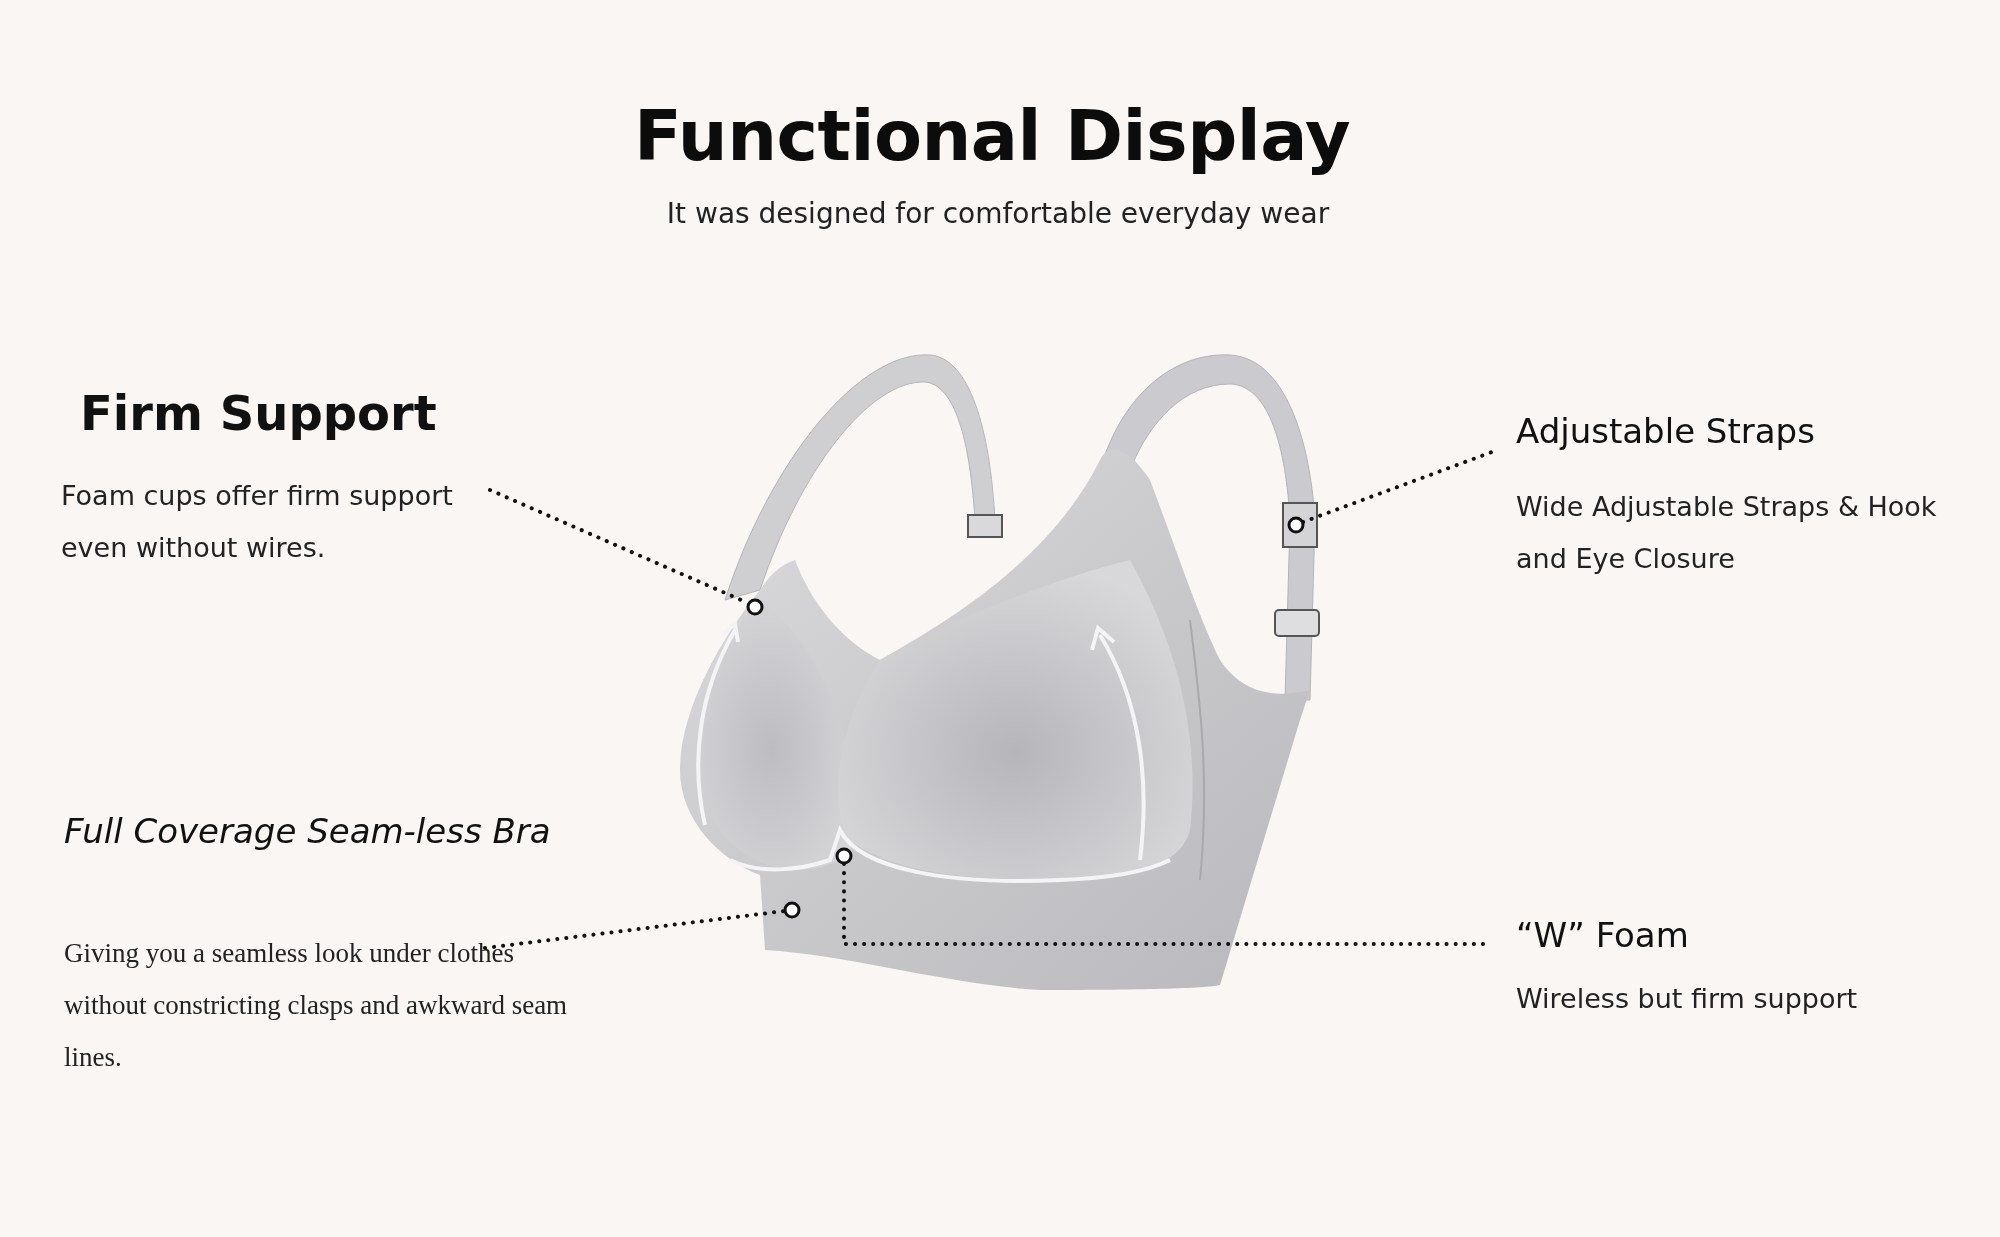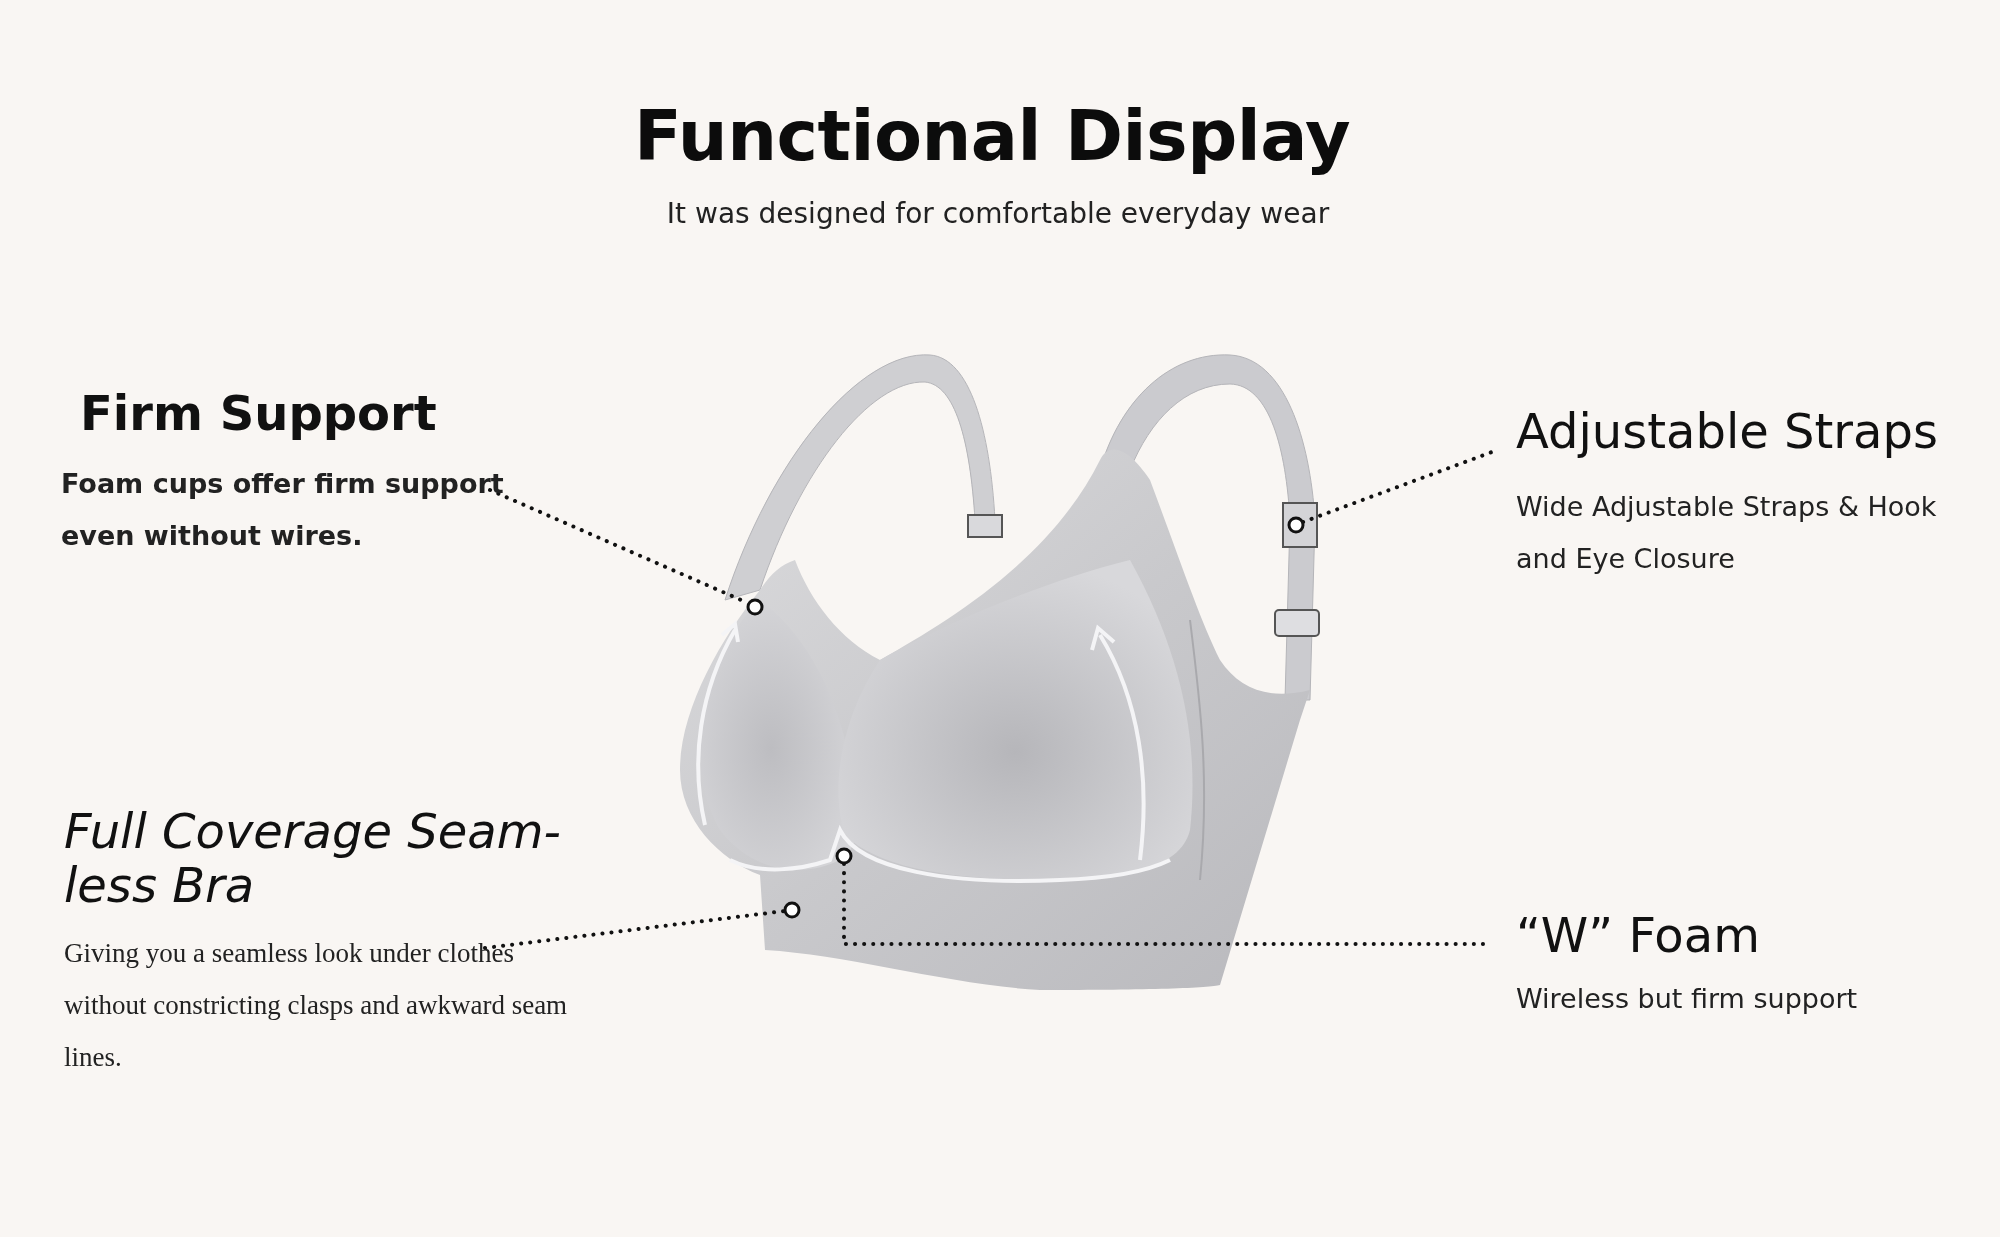--- a/index.html
+++ b/index.html
@@ -13,25 +13,25 @@
   .abs { position: absolute; }
   .main-title {
     left: 0; width: 2000px; top: 95px; text-align: center;
     font-size: 70px; font-weight: bold; letter-spacing: -0.5px; color: #0c0c0c;
     margin-left: -8px;
   }
   .subtitle {
     left: 0; width: 2000px; top: 197px; text-align: center;
     font-size: 28px; color: #222; margin-left: -2px;
   }
-  .feat-title { font-size: 48px; color: #111; line-height: 54px; }
+  .feat-title { font-size: 34px; color: #111; line-height: 54px; }
   .feat-title.bold { font-weight: bold; font-size: 48px; }
   .feat-desc { font-size: 27px; color: #222; line-height: 52px; }
   #feat-firm .feat-title { left: 80px; top: 386px; text-align: right; }
-  #feat-firm .feat-desc { left: 61px; top: 458px; width: 460px; font-weight: bold; }
+  #feat-firm .feat-desc { left: 61px; top: 470px; width: 460px; }
   #feat-straps .feat-title { left: 1516px; top: 404px; }
   #feat-straps .feat-desc { left: 1516px; top: 481px; width: 470px; }
   #feat-coverage .feat-title { left: 64px; top: 804px; width: 520px; font-style: italic; }
   #feat-coverage .feat-desc { left: 64px; top: 927px; width: 520px; font-family: Liberation Serif, serif; }
   #feat-wshape .feat-title { left: 1516px; top: 908px; }
   #feat-wshape .feat-desc { left: 1516px; top: 973px; width: 470px; }
   svg.figure { position: absolute; left: 0; top: 0; }
 </style>
 </head>
 <body>

